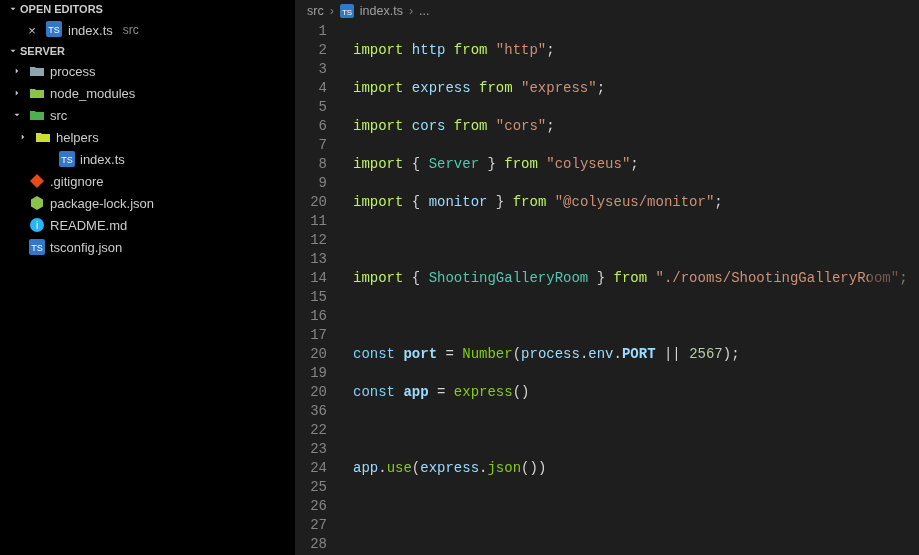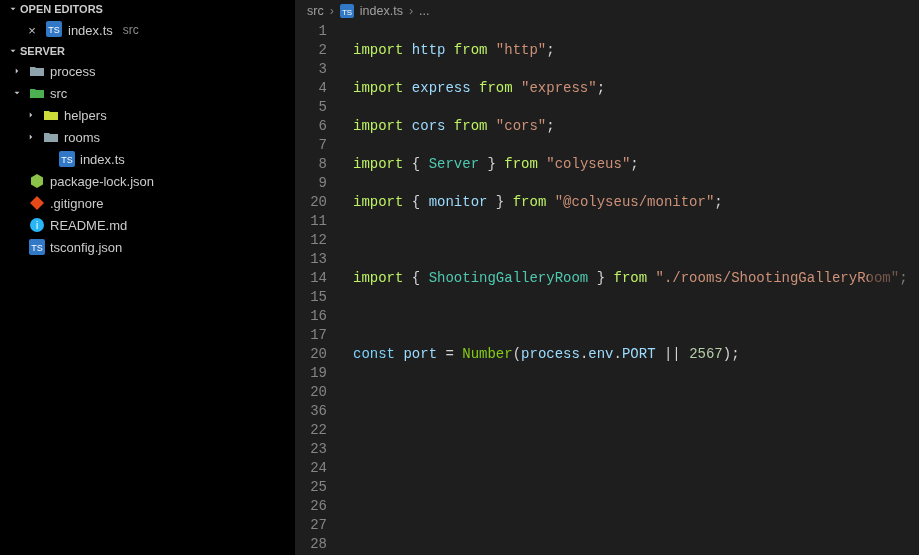--- a/index.html
+++ b/index.html
@@ -44,21 +44,21 @@
   align-items: center;
   height: 22px;
   padding-left: 10px;
   gap: 4px;
   cursor: pointer;
   user-select: none;
 }
 .tree-item .chev { width: 14px; display:inline-flex; align-items:center; justify-content:center; color:#c5c5c5;}
 .tree-item .icon { width: 18px; display:inline-flex; align-items:center; justify-content:center;}
 .tree-item .label { color:#cccccc; font-size:13px; white-space:nowrap;}
-.indent-1 { padding-left: 24px; }
+.indent-1 { padding-left: 16px; }
 .indent-2 { padding-left: 40px; }
 .editor {
   flex: 1;
   background: #1e1e1e;
   display: flex;
   flex-direction: column;
   position: relative;
 }
 .breadcrumb {
   display: flex;
@@ -82,21 +82,21 @@
   width: 50px;
   text-align: right;
   color: #858585;
   padding-right: 18px;
   user-select: none;
 }
 .gutter div { height: 19px; }
 .code-lines { flex: 1; padding-left: 8px; white-space: pre; }
 .code-lines div { height: 19px; }
 .tk-kw  { color: #bef264; }
-.tk-var { color: #9cdcfe; }
+.tk-var { color: #9cdcfe; font-weight: bold; }
 .tk-id  { color: #9cdcfe; }
 .tk-str { color: #ce9178; }
 .tk-fn  { color: #84cc16; }
 .tk-typ { color: #4ec9b0; }
 .tk-num { color: #b5cea8; }
 .tk-op  { color: #d4d4d4; }
 .tk-blue{ color: #7dd3fc; }
 .bc-icon { display:inline-flex; align-items:center; }
 .minimap {
   position: absolute;
@@ -147,20 +147,33 @@
     <span class="icon">
         <svg width="16" height="14">
           <path fill="#90a4ae" d="M1 3h5l1 1h8v8H1z"></path>
         </svg>
       </span>
     <span class="label">process</span>
   </div>
   <div class="tree-item">
     <span class="chev">
         <svg width="10" height="10" viewBox="0 0 16 16">
+          <path fill="#c5c5c5" d="M6 4l4 4-4 4z"></path>
+        </svg>
+      </span>
+    <span class="icon">
+        <svg width="16" height="14">
+          <path fill="#8bc34a" d="M1 3h5l1 1h8v8H1z"></path>
+        </svg>
+      </span>
+    <span class="label">node_modules</span>
+  </div>
+  <div class="tree-item">
+    <span class="chev">
+        <svg width="10" height="10" viewBox="0 0 16 16">
           <path fill="#c5c5c5" d="M4 6l4 4 4-4z"></path>
         </svg>
       </span>
     <span class="icon">
         <svg width="16" height="14">
           <path fill="#4caf50" d="M1 3h5l1 1h8v8H1z"></path>
         </svg>
       </span>
     <span class="label">src</span>
   </div>
@@ -170,60 +183,47 @@
           <path fill="#c5c5c5" d="M6 4l4 4-4 4z"></path>
         </svg>
       </span>
     <span class="icon">
         <svg width="16" height="14">
           <path fill="#cddc39" d="M1 3h5l1 1h8v8H1z"></path>
         </svg>
       </span>
     <span class="label">helpers</span>
   </div>
-  <div class="tree-item indent-1">
-    <span class="chev">
-        <svg width="10" height="10" viewBox="0 0 16 16">
-          <path fill="#c5c5c5" d="M6 4l4 4-4 4z"></path>
-        </svg>
-      </span>
-    <span class="icon">
-        <svg width="16" height="14">
-          <path fill="#90a4ae" d="M1 3h5l1 1h8v8H1z"></path>
-        </svg>
-      </span>
-    <span class="label">rooms</span>
-  </div>
   <div class="tree-item indent-2">
     <span class="chev"></span>
     <span class="icon">
         <svg width="16" height="16">
           <rect width="16" height="16" rx="2" fill="#3178c6"></rect>
           <text x="8" y="12" text-anchor="middle" font-size="9" fill="#fff" font-family="Arial">TS</text>
         </svg>
       </span>
     <span class="label">index.ts</span>
   </div>
   <div class="tree-item">
     <span class="chev"></span>
     <span class="icon">
         <svg width="16" height="16">
+          <path fill="#e64a19" d="M8 1l7 7-7 7-7-7z"></path>
+        </svg>
+      </span>
+    <span class="label">.gitignore</span>
+  </div>
+  <div class="tree-item">
+    <span class="chev"></span>
+    <span class="icon">
+        <svg width="16" height="16">
           <path fill="#8bc34a" d="M8 1l6 3.5v7L8 15l-6-3.5v-7z"></path>
         </svg>
       </span>
     <span class="label">package-lock.json</span>
-  </div>
-  <div class="tree-item">
-    <span class="chev"></span>
-    <span class="icon">
-        <svg width="16" height="16">
-          <path fill="#e64a19" d="M8 1l7 7-7 7-7-7z"></path>
-        </svg>
-      </span>
-    <span class="label">.gitignore</span>
   </div>
   <div class="tree-item">
     <span class="chev"></span>
     <span class="icon">
         <svg width="16" height="16">
           <circle cx="8" cy="8" r="7" fill="#29b6f6"></circle>
           <text x="8" y="12" text-anchor="middle" font-size="10" fill="#fff" font-family="Arial">i</text>
         </svg>
       </span>
     <span class="label">README.md</span>
@@ -289,21 +289,23 @@
     <div class="code-lines">
 <div><span class="tk-kw">import</span> <span class="tk-id">http</span> <span class="tk-kw">from</span> <span class="tk-str">"http"</span><span class="tk-op">;</span></div>
 <div><span class="tk-kw">import</span> <span class="tk-id">express</span> <span class="tk-kw">from</span> <span class="tk-str">"express"</span><span class="tk-op">;</span></div>
 <div><span class="tk-kw">import</span> <span class="tk-id">cors</span> <span class="tk-kw">from</span> <span class="tk-str">"cors"</span><span class="tk-op">;</span></div>
 <div><span class="tk-kw">import</span> <span class="tk-op">{ </span><span class="tk-typ">Server</span><span class="tk-op"> }</span> <span class="tk-kw">from</span> <span class="tk-str">"colyseus"</span><span class="tk-op">;</span></div>
 <div><span class="tk-kw">import</span> <span class="tk-op">{ </span><span class="tk-id">monitor</span><span class="tk-op"> }</span> <span class="tk-kw">from</span> <span class="tk-str">"@colyseus/monitor"</span><span class="tk-op">;</span></div>
 <div></div>
 <div><span class="tk-kw">import</span> <span class="tk-op">{ </span><span class="tk-typ">ShootingGalleryRoom</span><span class="tk-op"> }</span> <span class="tk-kw">from</span> <span class="tk-str">"./rooms/ShootingGalleryRoom"</span><span class="tk-op">;</span></div>
 <div></div>
 <div><span class="tk-blue">const</span> <span class="tk-var">port</span> <span class="tk-op">=</span> <span class="tk-fn">Number</span><span class="tk-op">(</span><span class="tk-id">process</span><span class="tk-op">.</span><span class="tk-id">env</span><span class="tk-op">.</span><span class="tk-var">PORT</span> <span class="tk-op">||</span> <span class="tk-num">2567</span><span class="tk-op">);</span></div>
+<div><span class="tk-blue">const</span> <span class="tk-var">app</span> <span class="tk-op">=</span> <span class="tk-fn">express</span><span class="tk-op">()</span></div>
 <div></div>
+<div><span class="tk-id">app</span><span class="tk-op">.</span><span class="tk-fn">use</span><span class="tk-op">(</span><span class="tk-id">express</span><span class="tk-op">.</span><span class="tk-fn">json</span><span class="tk-op">())</span></div>
 <div></div>
 
 
 
 
 
 
 
 
 

